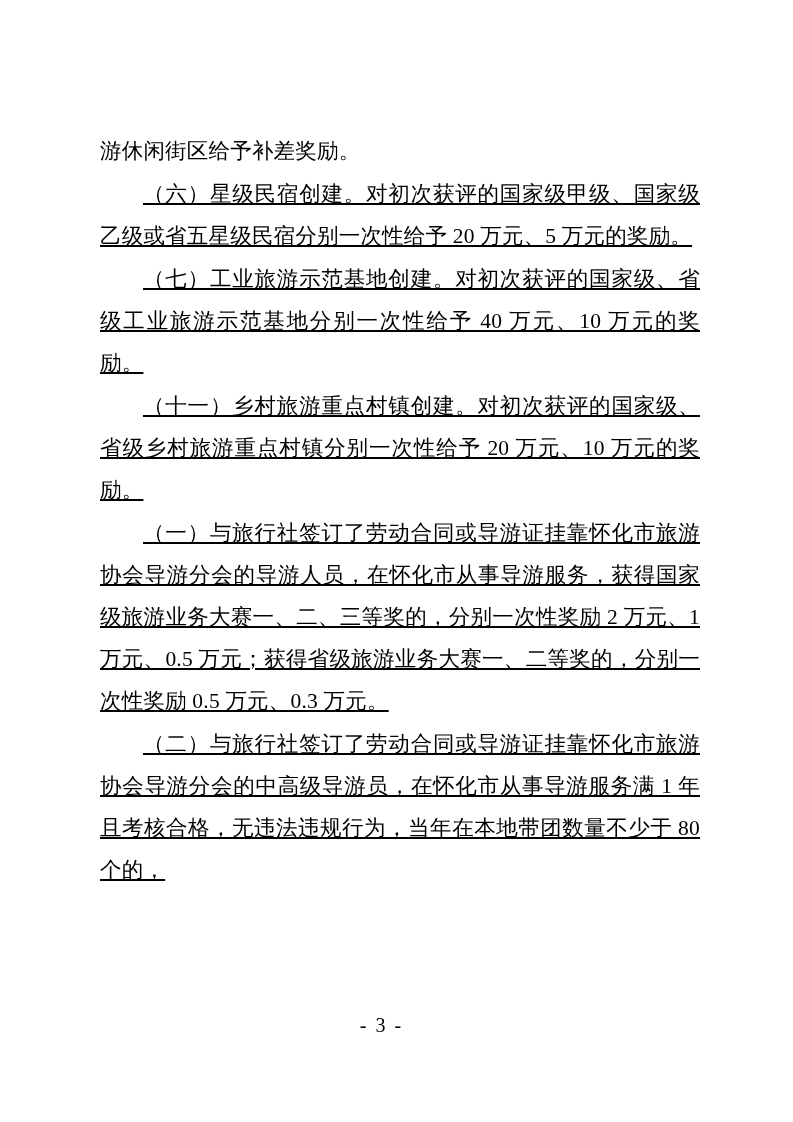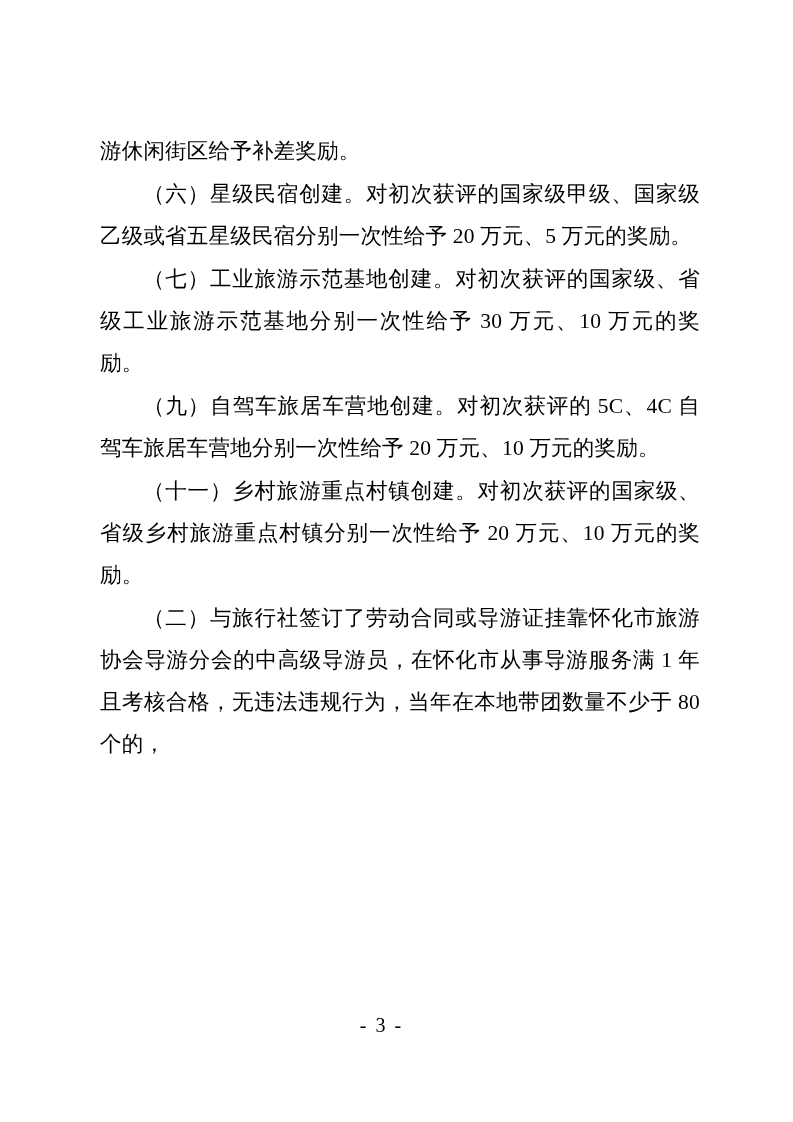--- a/index.html
+++ b/index.html
@@ -31,20 +31,21 @@
     margin: 0 0 1px 0;
     font-size: 21.5px;
     line-height: 42px;
     text-align: justify;
     text-justify: inter-ideograph;
     letter-spacing: 0.2px;
     font-family: "Liberation Serif", "DejaVu Serif", serif;
   }
   p.indent {
     text-indent: 43px;
+    text-decoration: underline;
   }
   p.noindent {
     text-indent: 0;
   }
   .page-number {
     position: absolute;
     left: 0;
     right: 0;
     bottom: 85px;
     text-align: center;
@@ -57,21 +58,21 @@
     display: inline-block;
   }
 </style>
 </head>
 <body>
 
 <div class="page">
   <div class="doc-body">
     <p class="para noindent">游休闲街区给予补差奖励。</p>
     <p class="para indent">（六）星级民宿创建。对初次获评的国家级甲级、国家级乙级或省五星级民宿分别一次性给予 20 万元、5 万元的奖励。</p>
-    <p class="para indent">（七）工业旅游示范基地创建。对初次获评的国家级、省级工业旅游示范基地分别一次性给予 30 万元、10 万元的奖励。</p>
-    <p class="para indent">（九）自驾车旅居车营地创建。对初次获评的 5C、4C 自驾车旅居车营地分别一次性给予 20 万元、10 万元的奖励。</p>
+    <p class="para indent">（七）工业旅游示范基地创建。对初次获评的国家级、省级工业旅游示范基地分别一次性给予 40 万元、10 万元的奖励。</p>
     <p class="para indent">（十一）乡村旅游重点村镇创建。对初次获评的国家级、省级乡村旅游重点村镇分别一次性给予 20 万元、10 万元的奖励。</p>
+    <p class="para indent">（一）与旅行社签订了劳动合同或导游证挂靠怀化市旅游协会导游分会的导游人员，在怀化市从事导游服务，获得国家级旅游业务大赛一、二、三等奖的，分别一次性奖励 2 万元、1 万元、0.5 万元；获得省级旅游业务大赛一、二等奖的，分别一次性奖励 0.5 万元、0.3 万元。</p>
     <p class="para indent">（二）与旅行社签订了劳动合同或导游证挂靠怀化市旅游协会导游分会的中高级导游员，在怀化市从事导游服务满 1 年且考核合格，无违法违规行为，当年在本地带团数量不少于 80 个的，</p>
   </div>
   <div class="page-number">
     <span class="pn-inner">- 3 -</span>
   </div>
 </div>
 
 </body></html>

